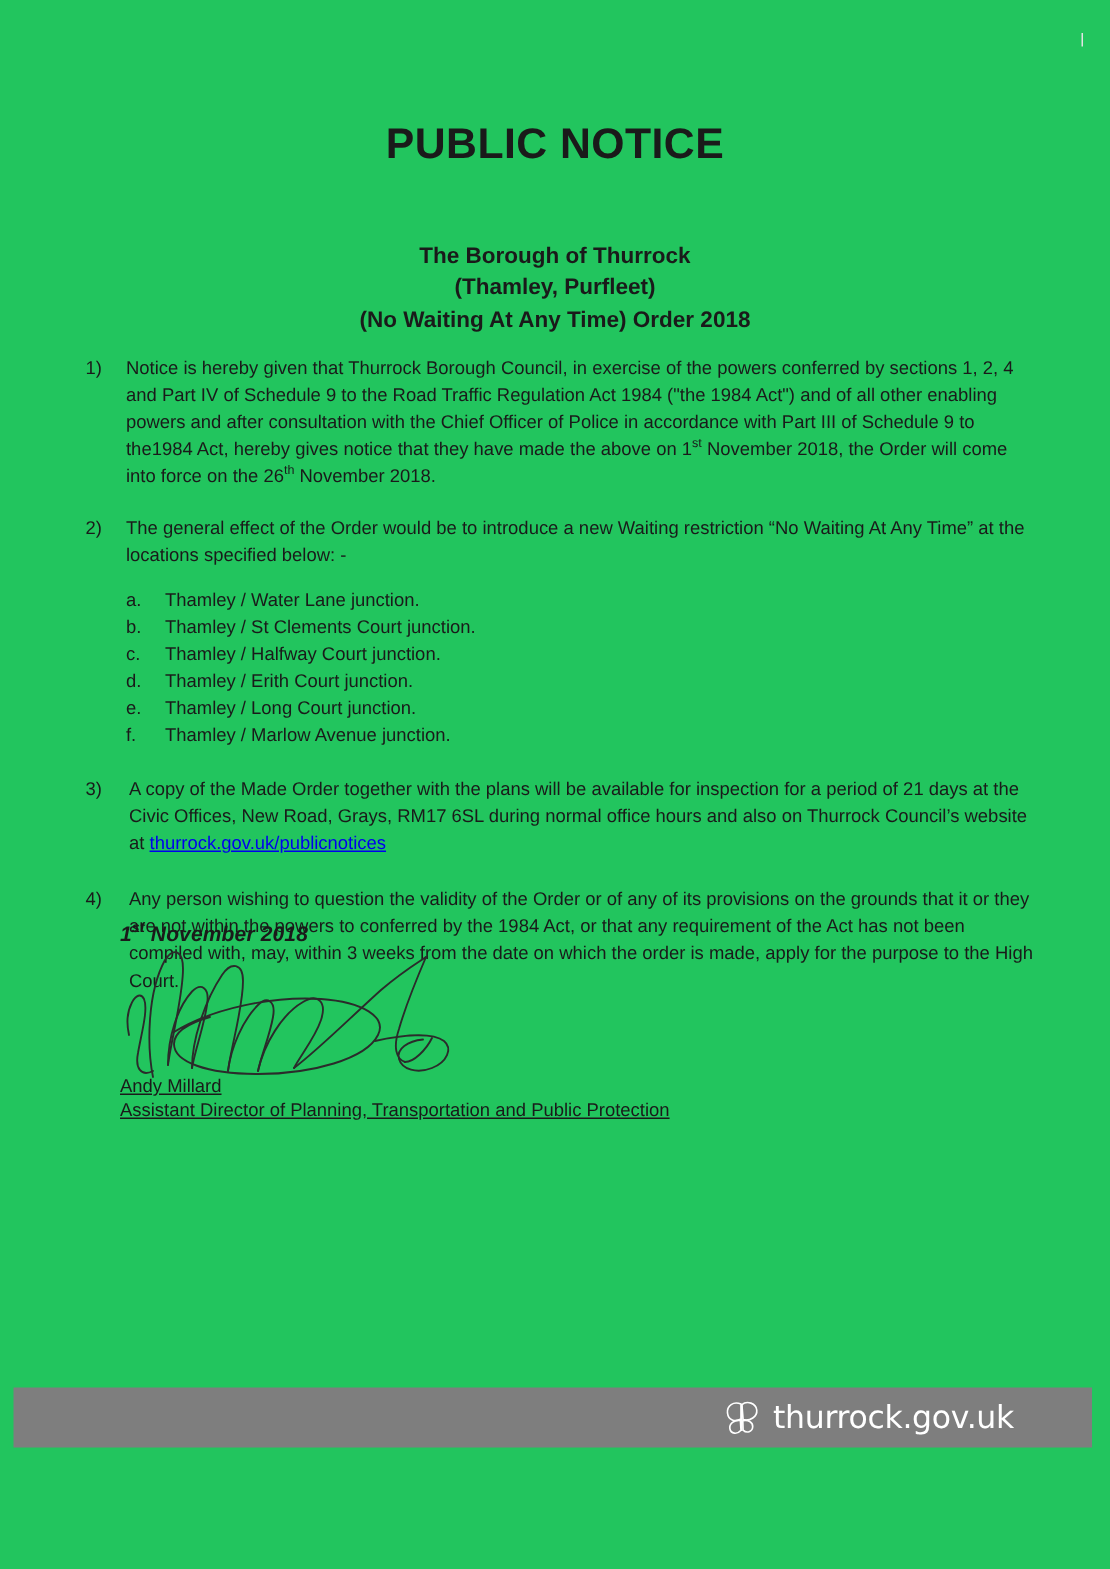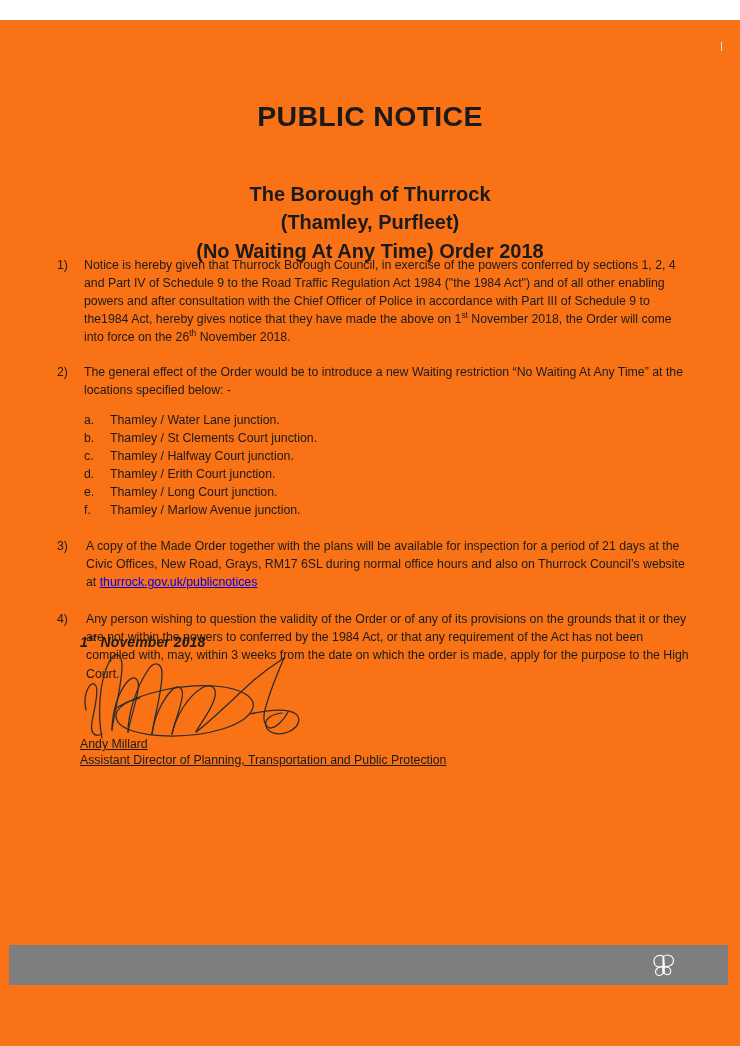--- a/index.html
+++ b/index.html
@@ -11,22 +11,21 @@
     width: 740px;
     height: 1046px;
     position: relative;
     font-family: "Liberation Sans", sans-serif;
     color: #1a1a1a;
     overflow: hidden;
   }
   .page {
     position: absolute;
     inset: 0;
-    background: #f97316;
-    margin-top: 20px;
+    background: #22c55e;
   }
 
   
   .title-block {
     position: absolute;
     left: 0;
     right: 0;
     top: 82px;
     text-align: center;
   }
@@ -44,21 +43,21 @@
     margin: 6px 0 0 0;
     line-height: 1.1;
   }
 
   .order-block {
     position: absolute;
     left: 0;
     right: 0;
     top: 160px;
     text-align: center;
-    font-size: 20px;
+    font-size: 15px;
     font-weight: bold;
     line-height: 1.42;
   }
   .order-block div { margin: 0; }
 
   
   .body-wrap {
     position: absolute;
     left: 57px;
     top: 236px;
@@ -280,16 +279,17 @@
     <div class="footer-inner">
       <svg class="butterfly" viewBox="0 0 24 26">
         <g fill="none" stroke="#ffffff" stroke-width="1.1" stroke-linejoin="round">
           <path d="M11 4 C6 2, 1.5 5, 2 10 C2.5 15, 7 16, 11 14 Z"></path>
           <path d="M11.6 4.4 C15 1.5, 21 3.5, 21.5 8 C22 12.5, 17 15.5, 12.4 14.4 Z"></path>
           <path d="M10.6 15 C6.5 14.5, 3 17, 3.6 20.5 C4.2 24, 8.5 24.5, 11 21.5 Z"></path>
           <path d="M12.2 15.2 C15.5 14.2, 19 16, 18.8 19.2 C18.6 22.6, 14.8 23.8, 12.4 21.4 Z"></path>
           <path d="M11.5 4 L11.5 22"></path>
         </g>
       </svg>
+      <span class="footer-text">thurrock.gov.uk</span>
     </div>
   </div>
 
 </div>
 
 </body></html>

